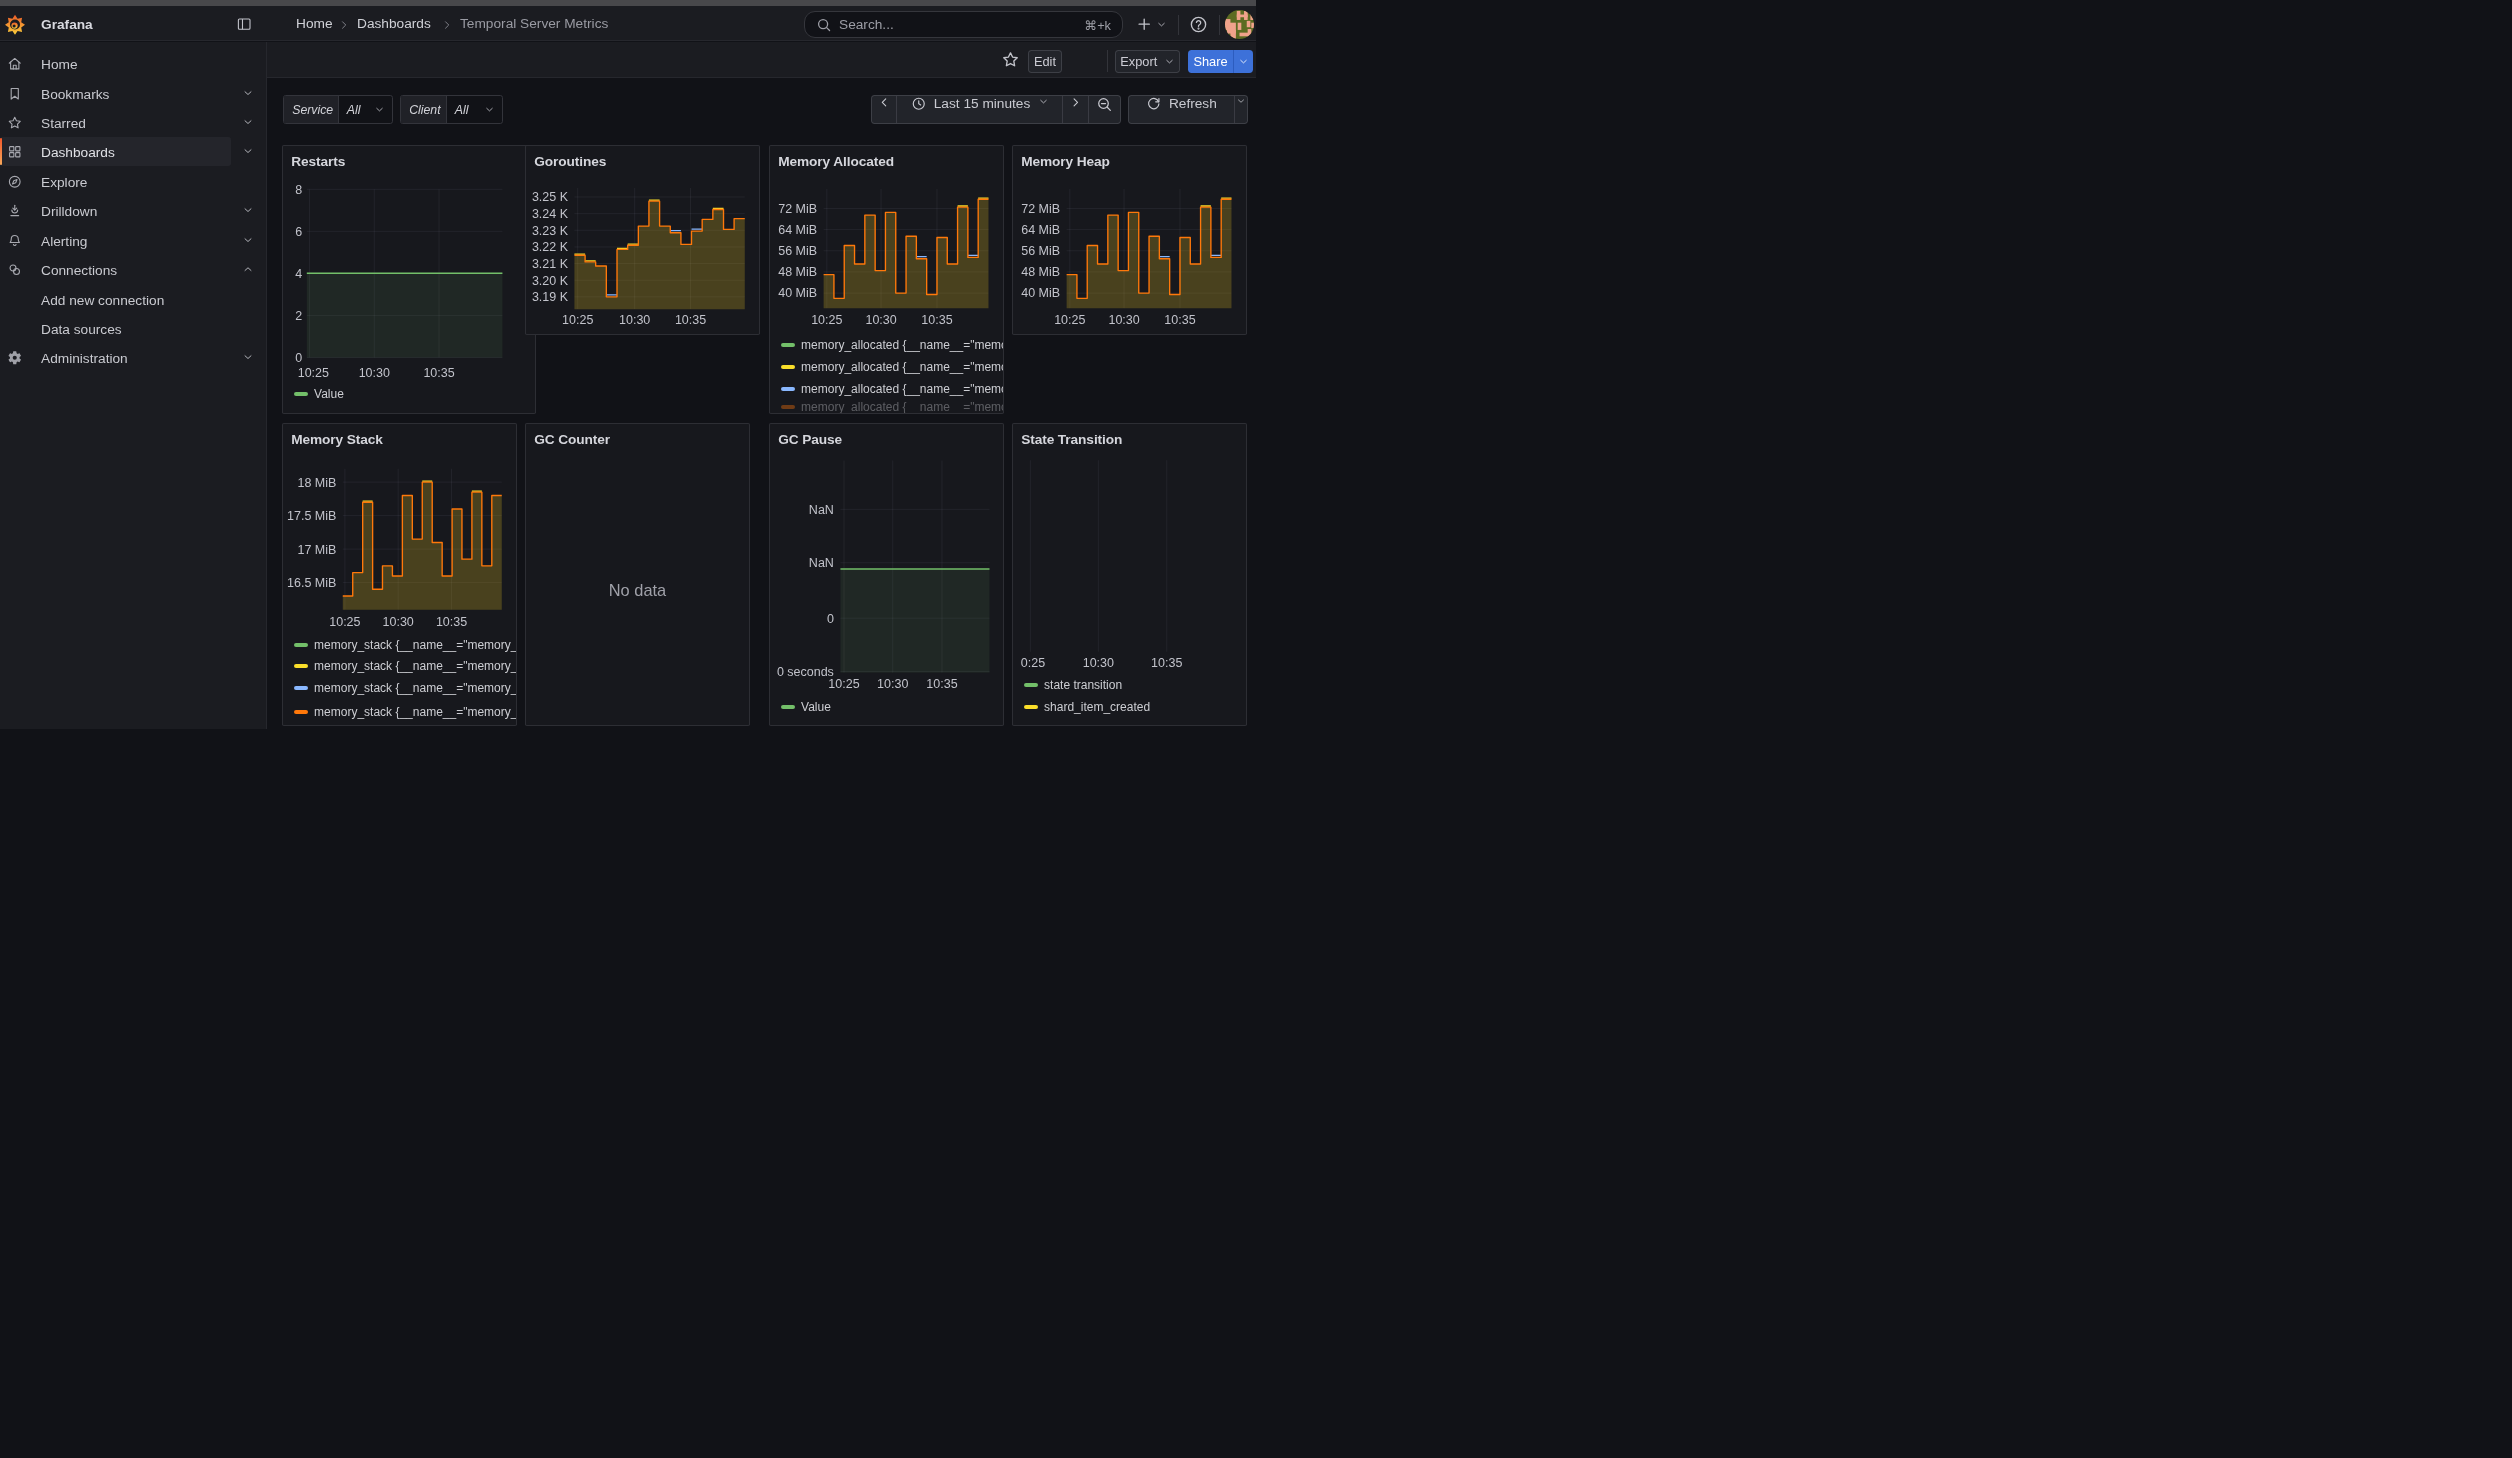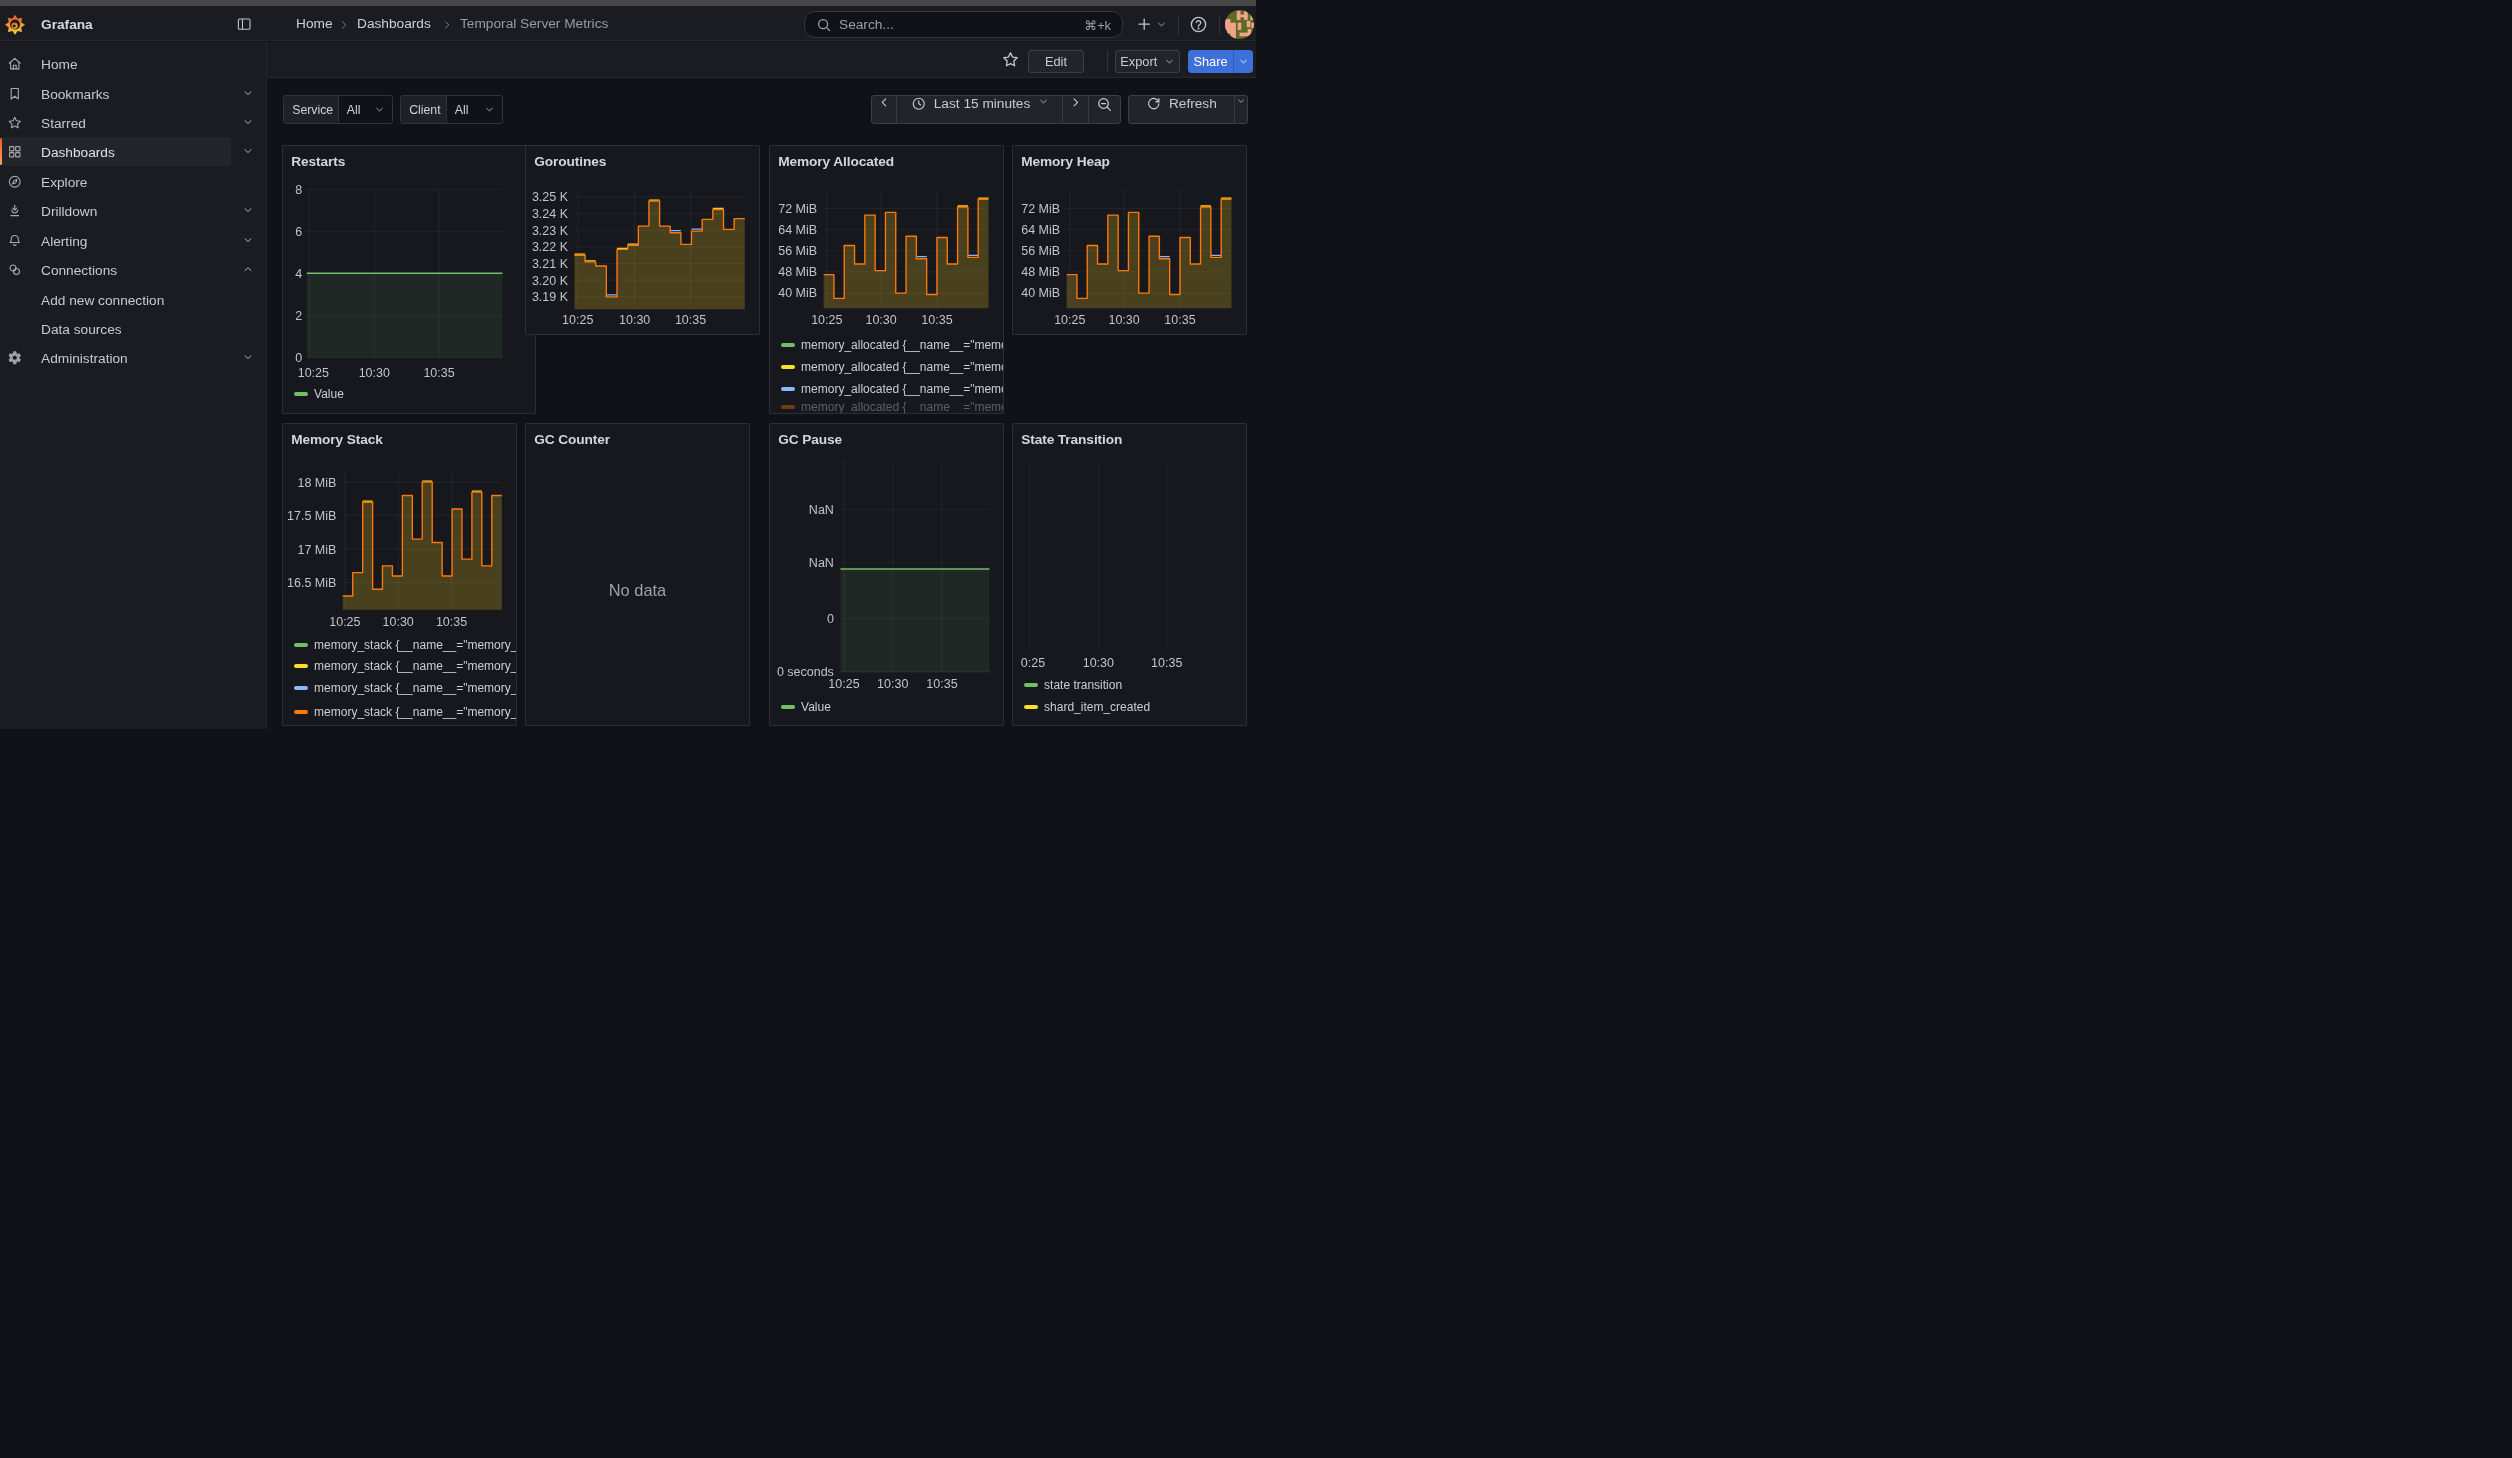--- a/index.html
+++ b/index.html
@@ -41,21 +41,21 @@
 .mi.active { }
 .mi .accent { position:absolute; left:0; top:0.9px; width:2.3px; height:27px; border-radius:0.9px;
   background:linear-gradient(180deg,#f3582a,#f8a85a); }
 .mi.active::before { content:""; position:absolute; left:0; top:0; width:231px; height:29px;
   background:#24252b; border-radius:2.7px; }
 .mic { position:absolute; left:6.9px; top:6.9px; }
 .mlb { position:absolute; left:41px; top:8.2px; font-size:13.7px; color:#c9cad0; }
 .mi.active .mlb { color:#e0e1e6; }
 .mch { position:absolute; left:242px; top:8.2px; }
 .vbox { position:absolute; top:95px; height:29px; display:flex; border:0.9px solid #33343b;
-  border-radius:2.7px; }
+  border-radius:2.7px;font-style:italic; }
 .vlab { background:#202127; color:#d2d3d9; font-size:12.3px; display:flex;
   align-items:center; padding:0 8.2px; border-right:0.9px solid #33343b; }
 .vval { color:#d2d3d9; font-size:12.3px; display:flex; align-items:center;
   justify-content:space-between; padding:0 6.9px 0 7.8px; }
 .tgroup { position:absolute; top:95px; height:29px; display:flex; background:#22242a;
   border:0.9px solid rgba(204,204,220,0.16); border-radius:3.7px; color:#c9cad1; }
 .tseg { display:flex; align-items:flex-start; justify-content:center; }
 .tseg + .tseg { border-left:0.9px solid rgba(204,204,220,0.14); }
 .tgroup .txt { font-size:13.7px; font-weight:500; color:#c9cad1; }
 .panel { position:absolute; background:#17181d; border:0.9px solid rgba(204,204,220,0.12);
@@ -287,21 +287,21 @@
           <path d="M6 9.5l6 5.5 6-5.5"></path>
         </svg>
       </span>
     </div>
   </div>
 <div class="toolbar2">
   <span style="position:absolute;left:734px;top:8.2px"><svg width="19" height="19" viewBox="0 0 24 24" fill="none" stroke="#c3c4cb" stroke-width="1.7" stroke-linejoin="round">
         <path d="M12 3.6l2.6 5.3 5.9.9-4.3 4.2 1 5.9-5.2-2.8-5.2 2.8 1-5.9-4.3-4.2 5.9-.9Z"></path>
       </svg></span>
   <span class="tdiv" style="left:782px"></span>
-  <div class="tbtn" style="left:761px;width:56px">Edit</div>
+  <div class="tbtn" style="left:761px;width:34px">Edit</div>
   <span class="tdiv" style="left:840px"></span>
   <div class="tbtn" style="left:848px;width:65px;gap:6.4px">Export <svg width="11" height="11" viewBox="0 0 24 24" fill="none" stroke="#ccccd4" stroke-width="1.8" stroke-linecap="round" stroke-linejoin="round">
         <path d="M6 9.5l6 5.5 6-5.5"></path>
       </svg></div>
   <div class="share">
       <div class="s1">Share</div>
       <div class="s2">
         <svg width="11" height="11" viewBox="0 0 24 24" fill="none" stroke="#fff" stroke-width="1.8" stroke-linecap="round" stroke-linejoin="round">
           <path d="M6 9.5l6 5.5 6-5.5"></path>
         </svg>

